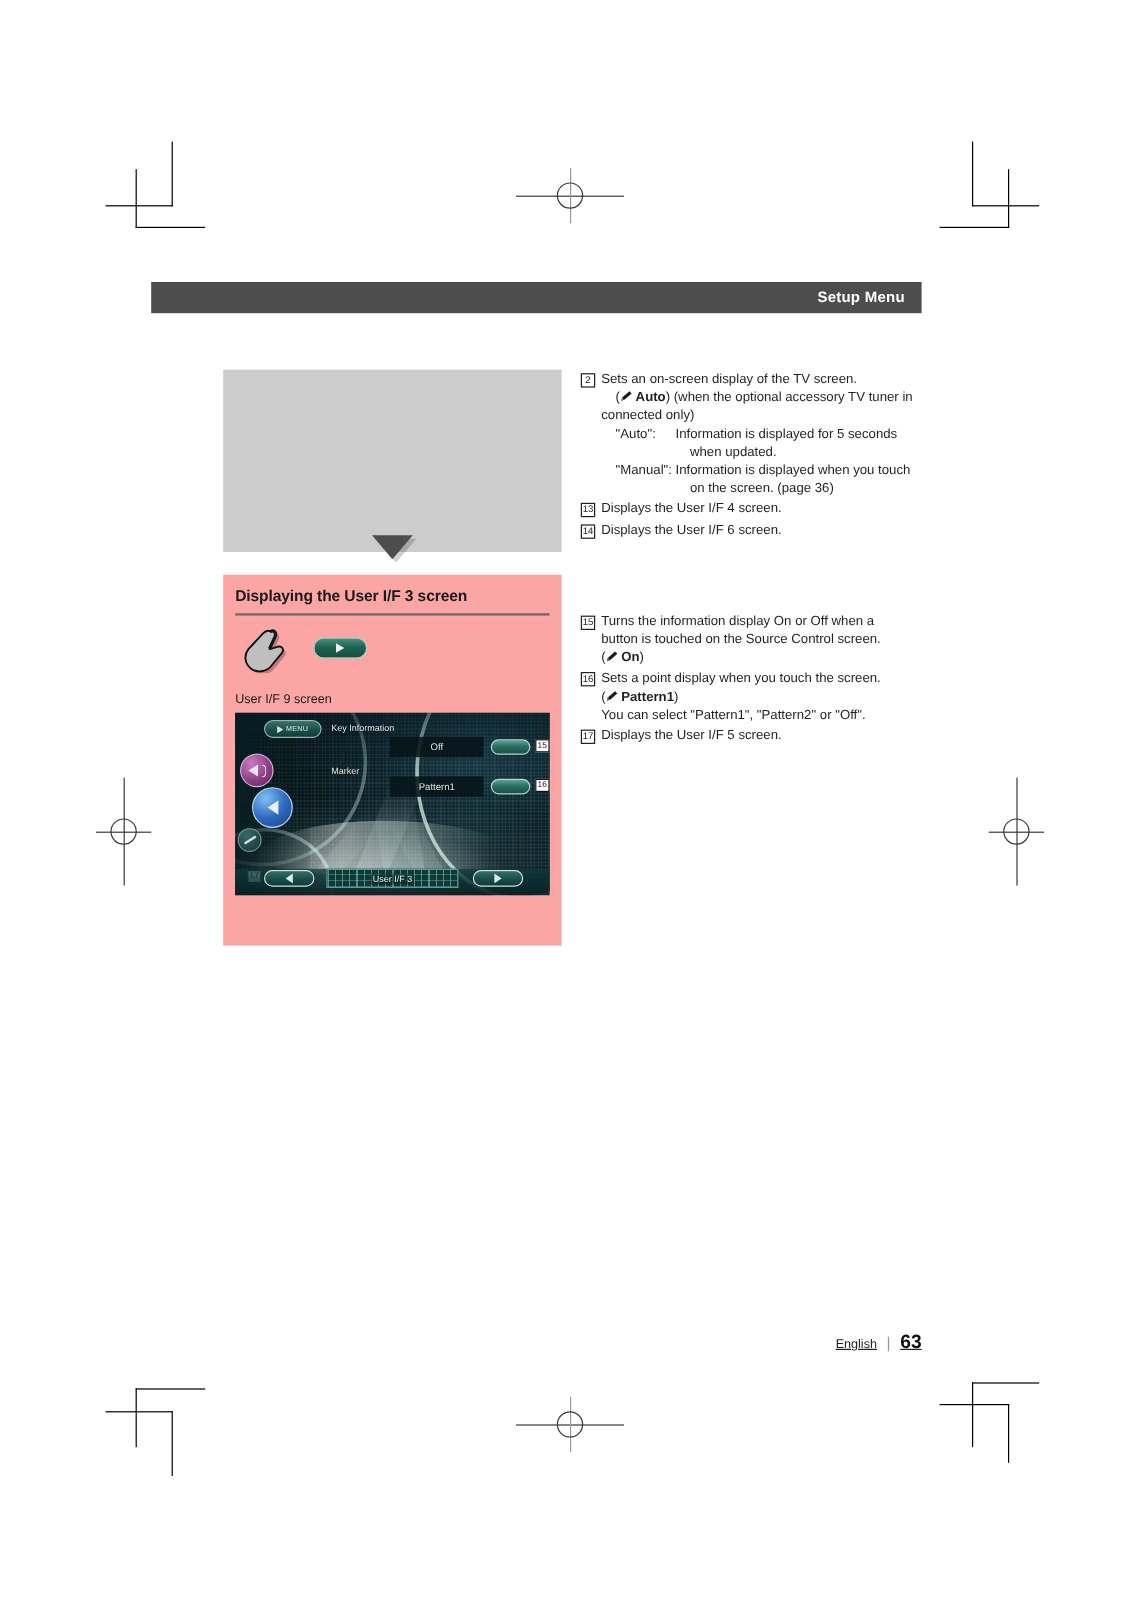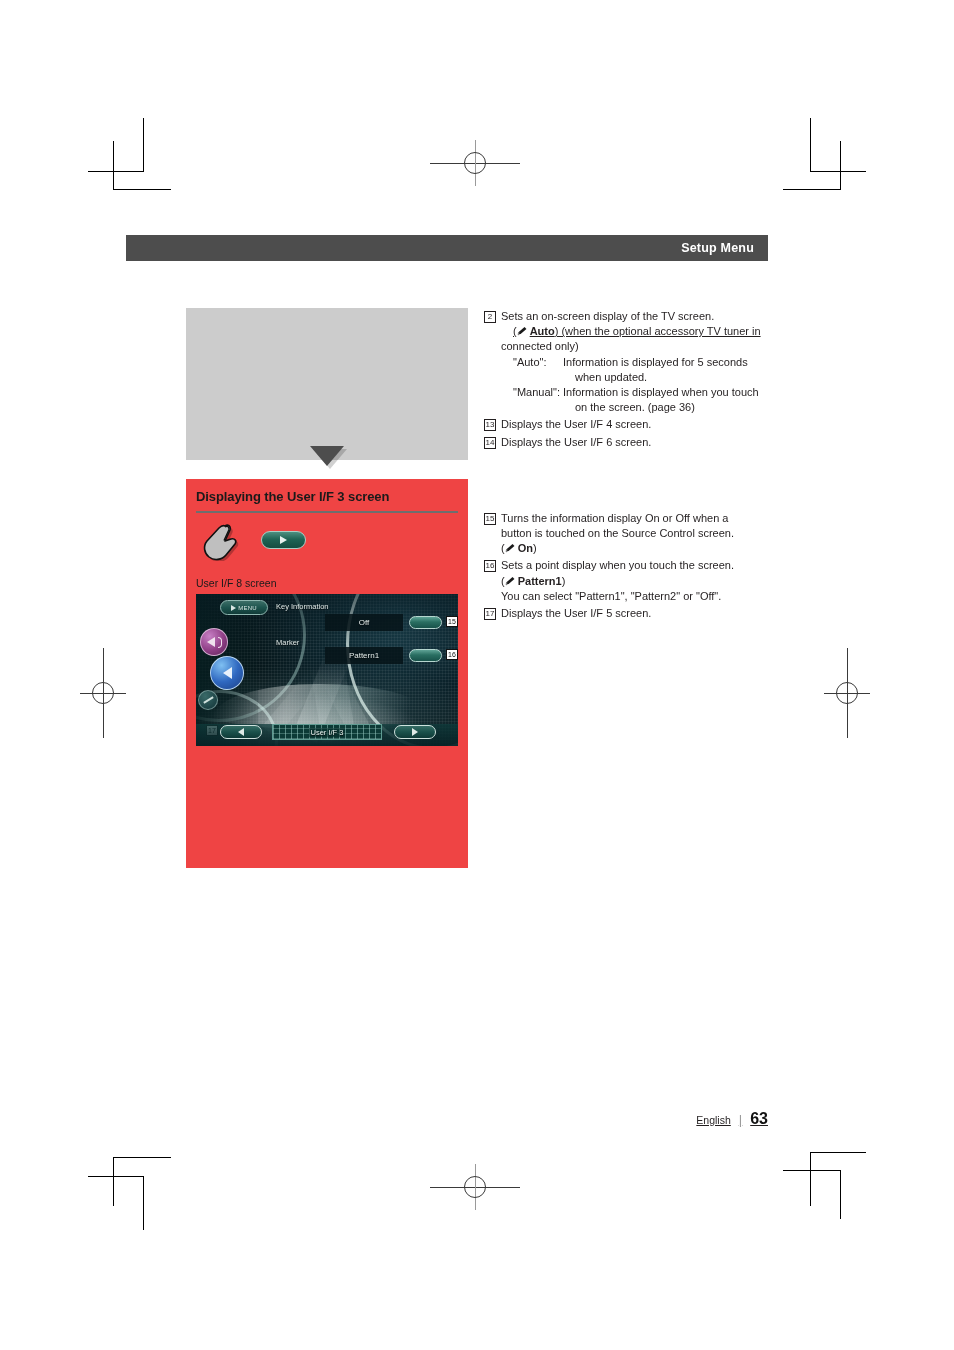--- a/index.html
+++ b/index.html
@@ -70,22 +70,22 @@
     transform: translateX(-50%) translateX(3px);
     width: 0; height: 0;
     border-left: 17px solid transparent;
     border-right: 17px solid transparent;
     border-top: 20px solid rgba(0,0,0,0.18);
   }
 
   .section-panel {
     position: absolute;
     left: 186px; top: 479px;
-    width: 282px; height: 389px;
-    background: #ef4444;
+    width: 282px; height: 309px;
+    background: #fca5a5;
   }
   .section-heading {
     position: absolute;
     left: 10px; top: 10px;
     width: 262px;
     font-size: 13px;
     font-weight: bold;
     color: #1a1a1a;
     letter-spacing: -0.1px;
   }
@@ -376,21 +376,21 @@
     border: 1px solid #231f20;
     box-sizing: border-box;
     font-size: 8px;
     line-height: 10px;
     text-align: center;
     margin-right: 5px;
     margin-top: 2px;
     font-family: "Liberation Sans", sans-serif;
   }
   .item-body { flex: 1 1 auto; }
-  .sub { padding-left: 12px; text-decoration: underline; }
+  .sub { padding-left: 12px; }
   .sub-rows { padding-left: 12px; }
   .sub-row { display: flex; }
   .sub-row .lbl { flex: 0 0 auto; }
   .sub-row .lbl.auto-lbl { width: 50px; }
   .sub-row .lbl.manual-lbl { width: 50px; }
   .sub-row .txt { flex: 1 1 auto; }
   .sub-cont { padding-left: 62px; }
   .pencil {
     display: inline-block;
     width: 11px; height: 10px;
@@ -487,21 +487,21 @@
         <path d="M24 2 C27 0 30 2 29 6 L24 17 L30 15 C34 14 36 17 34 20 L25 31 C21 36 13 37 8 33 C3 29 2 22 6 17 L18 4 C20 2 22 1 24 2 Z" fill="#bfbfbf" stroke="#111" stroke-width="1.6" stroke-linejoin="round"></path>
         <path d="M24 3 C26.5 1.5 28.6 3 27.8 6 L23 16.5" fill="none" stroke="#111" stroke-width="1.4"></path>
       </g>
     </svg>
 
     <div class="green-pill">
       <span class="tri-r"></span>
     </div>
   </div>
 
-  <div class="screen-caption">User I/F 8 screen</div>
+  <div class="screen-caption">User I/F 9 screen</div>
 
   <div class="device-screen">
     <div class="dev-bg"></div>
     <div class="dev-mesh"></div>
 
     <div class="dev-arc a1"></div>
     <div class="dev-arc a2"></div>
     <div class="dev-arc a3"></div>
 
     <div class="dev-sweep"></div>

